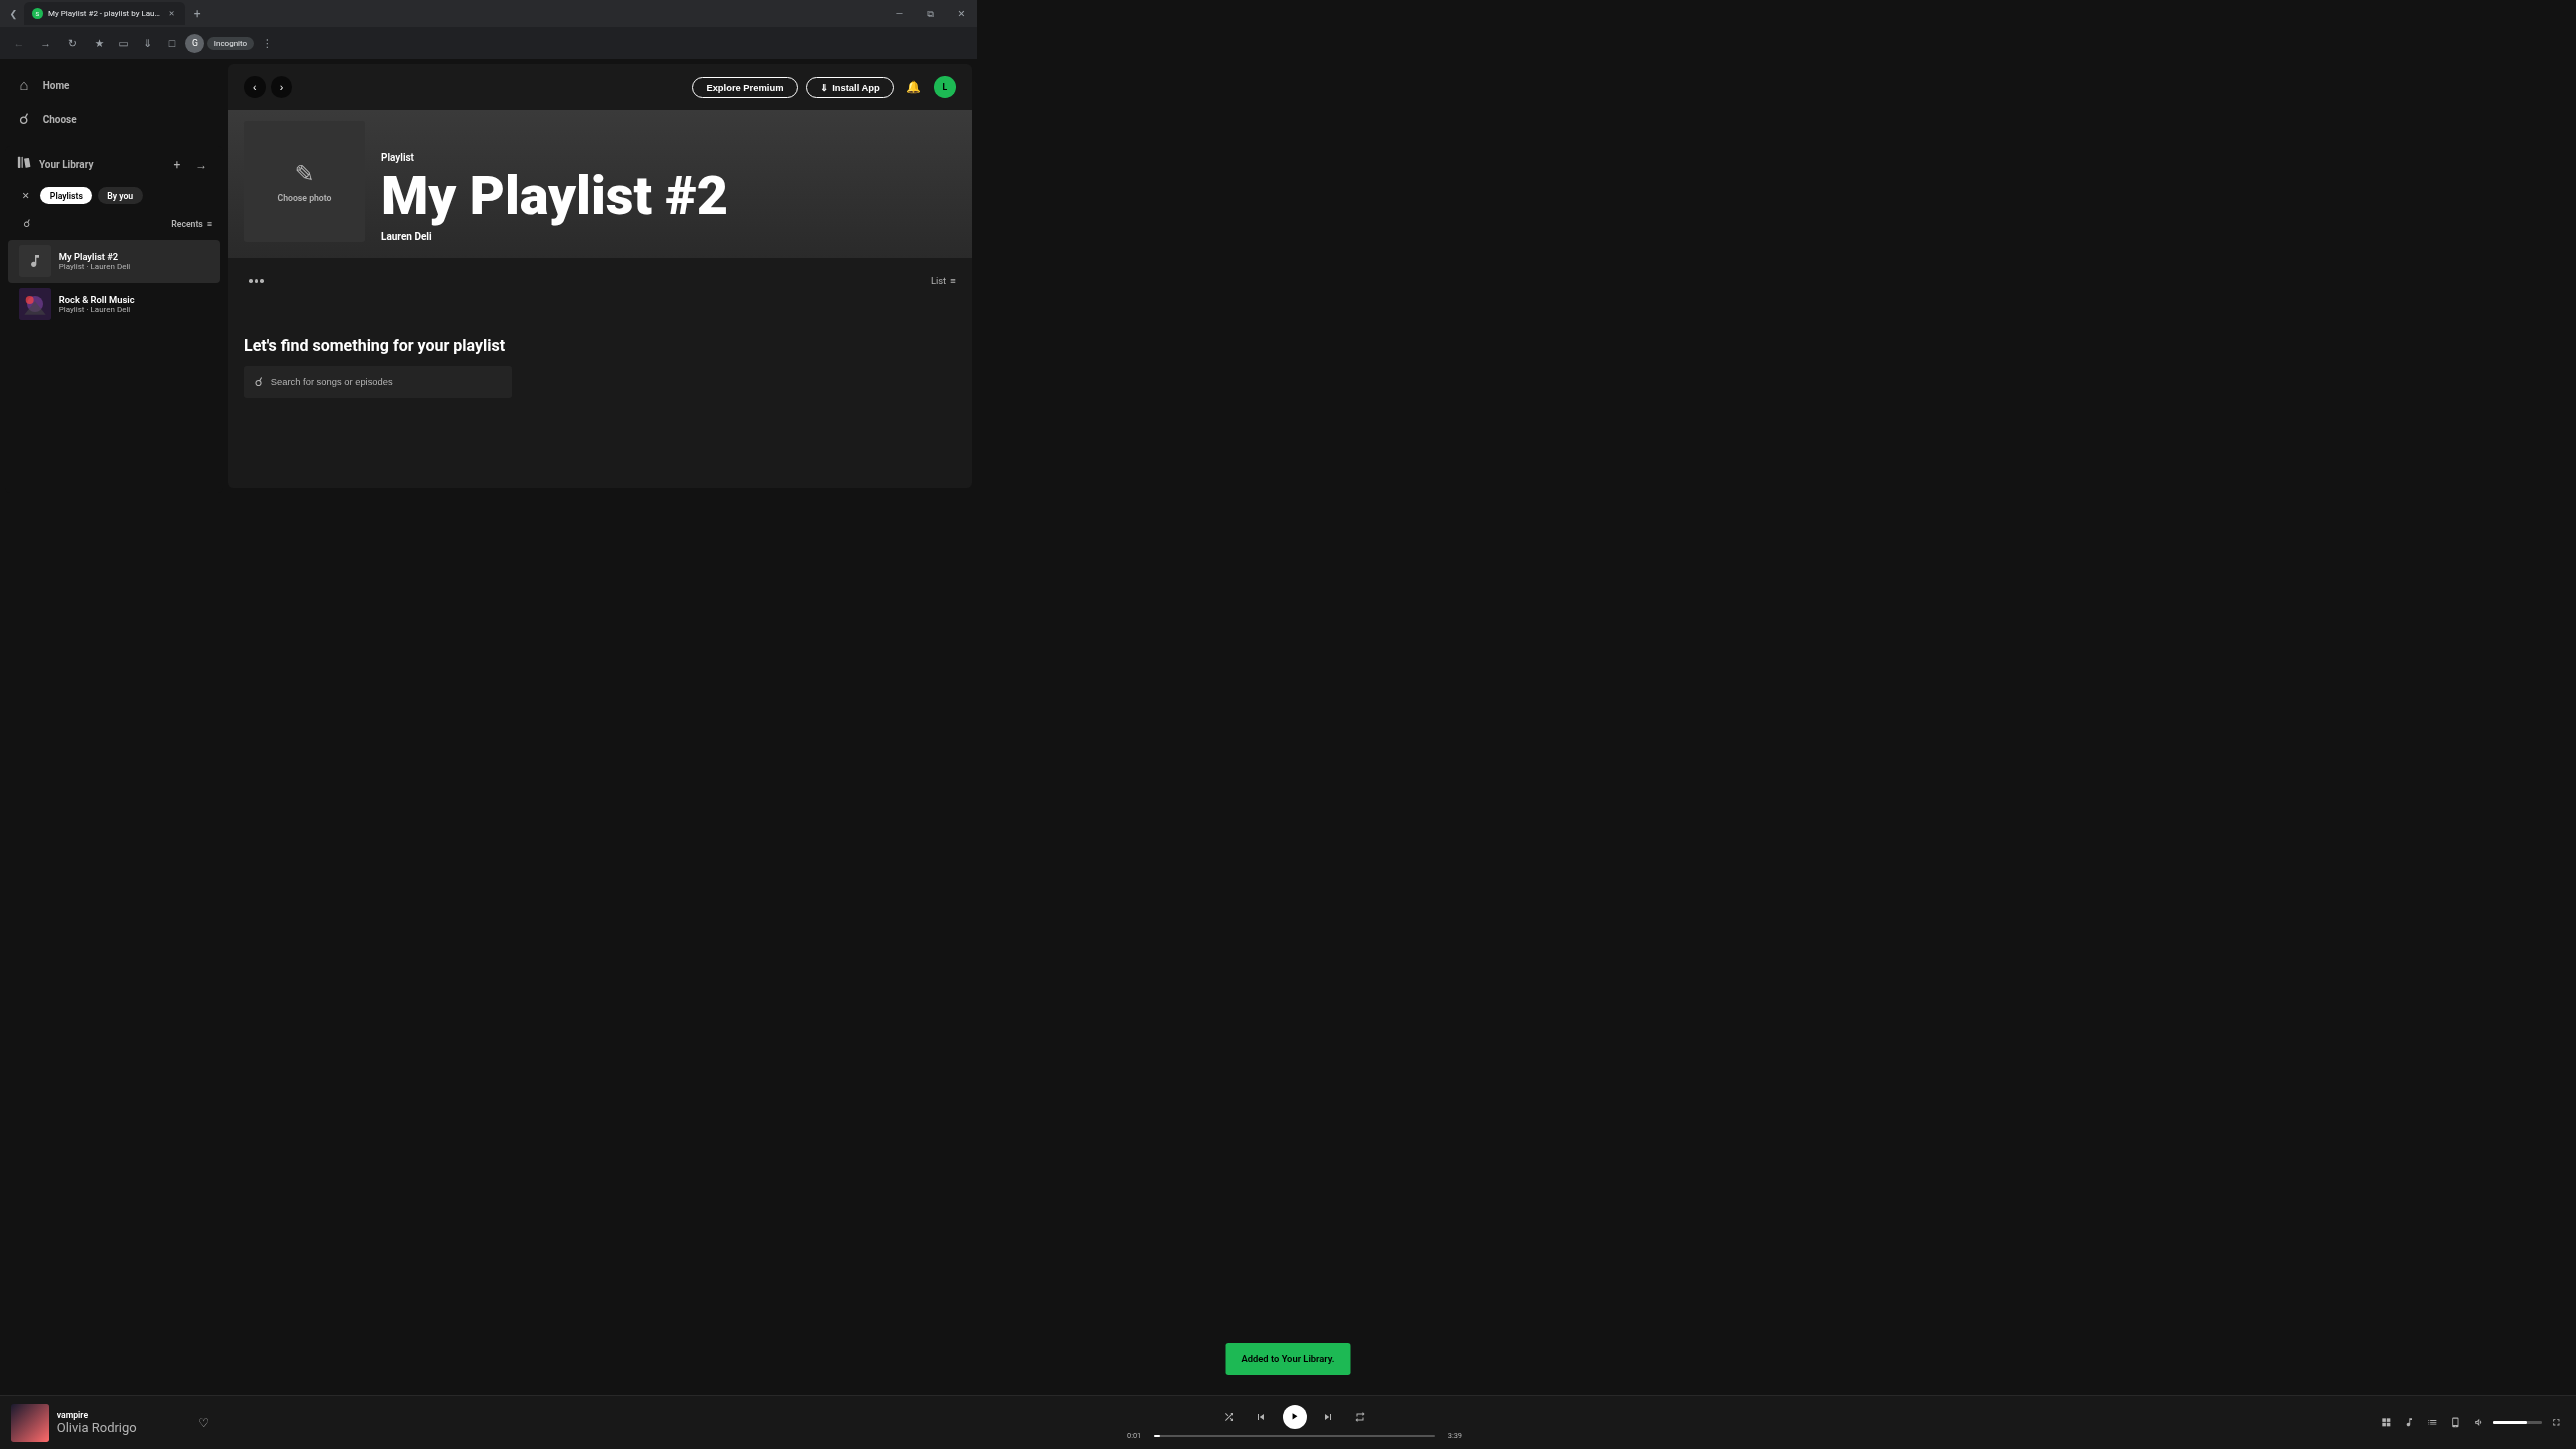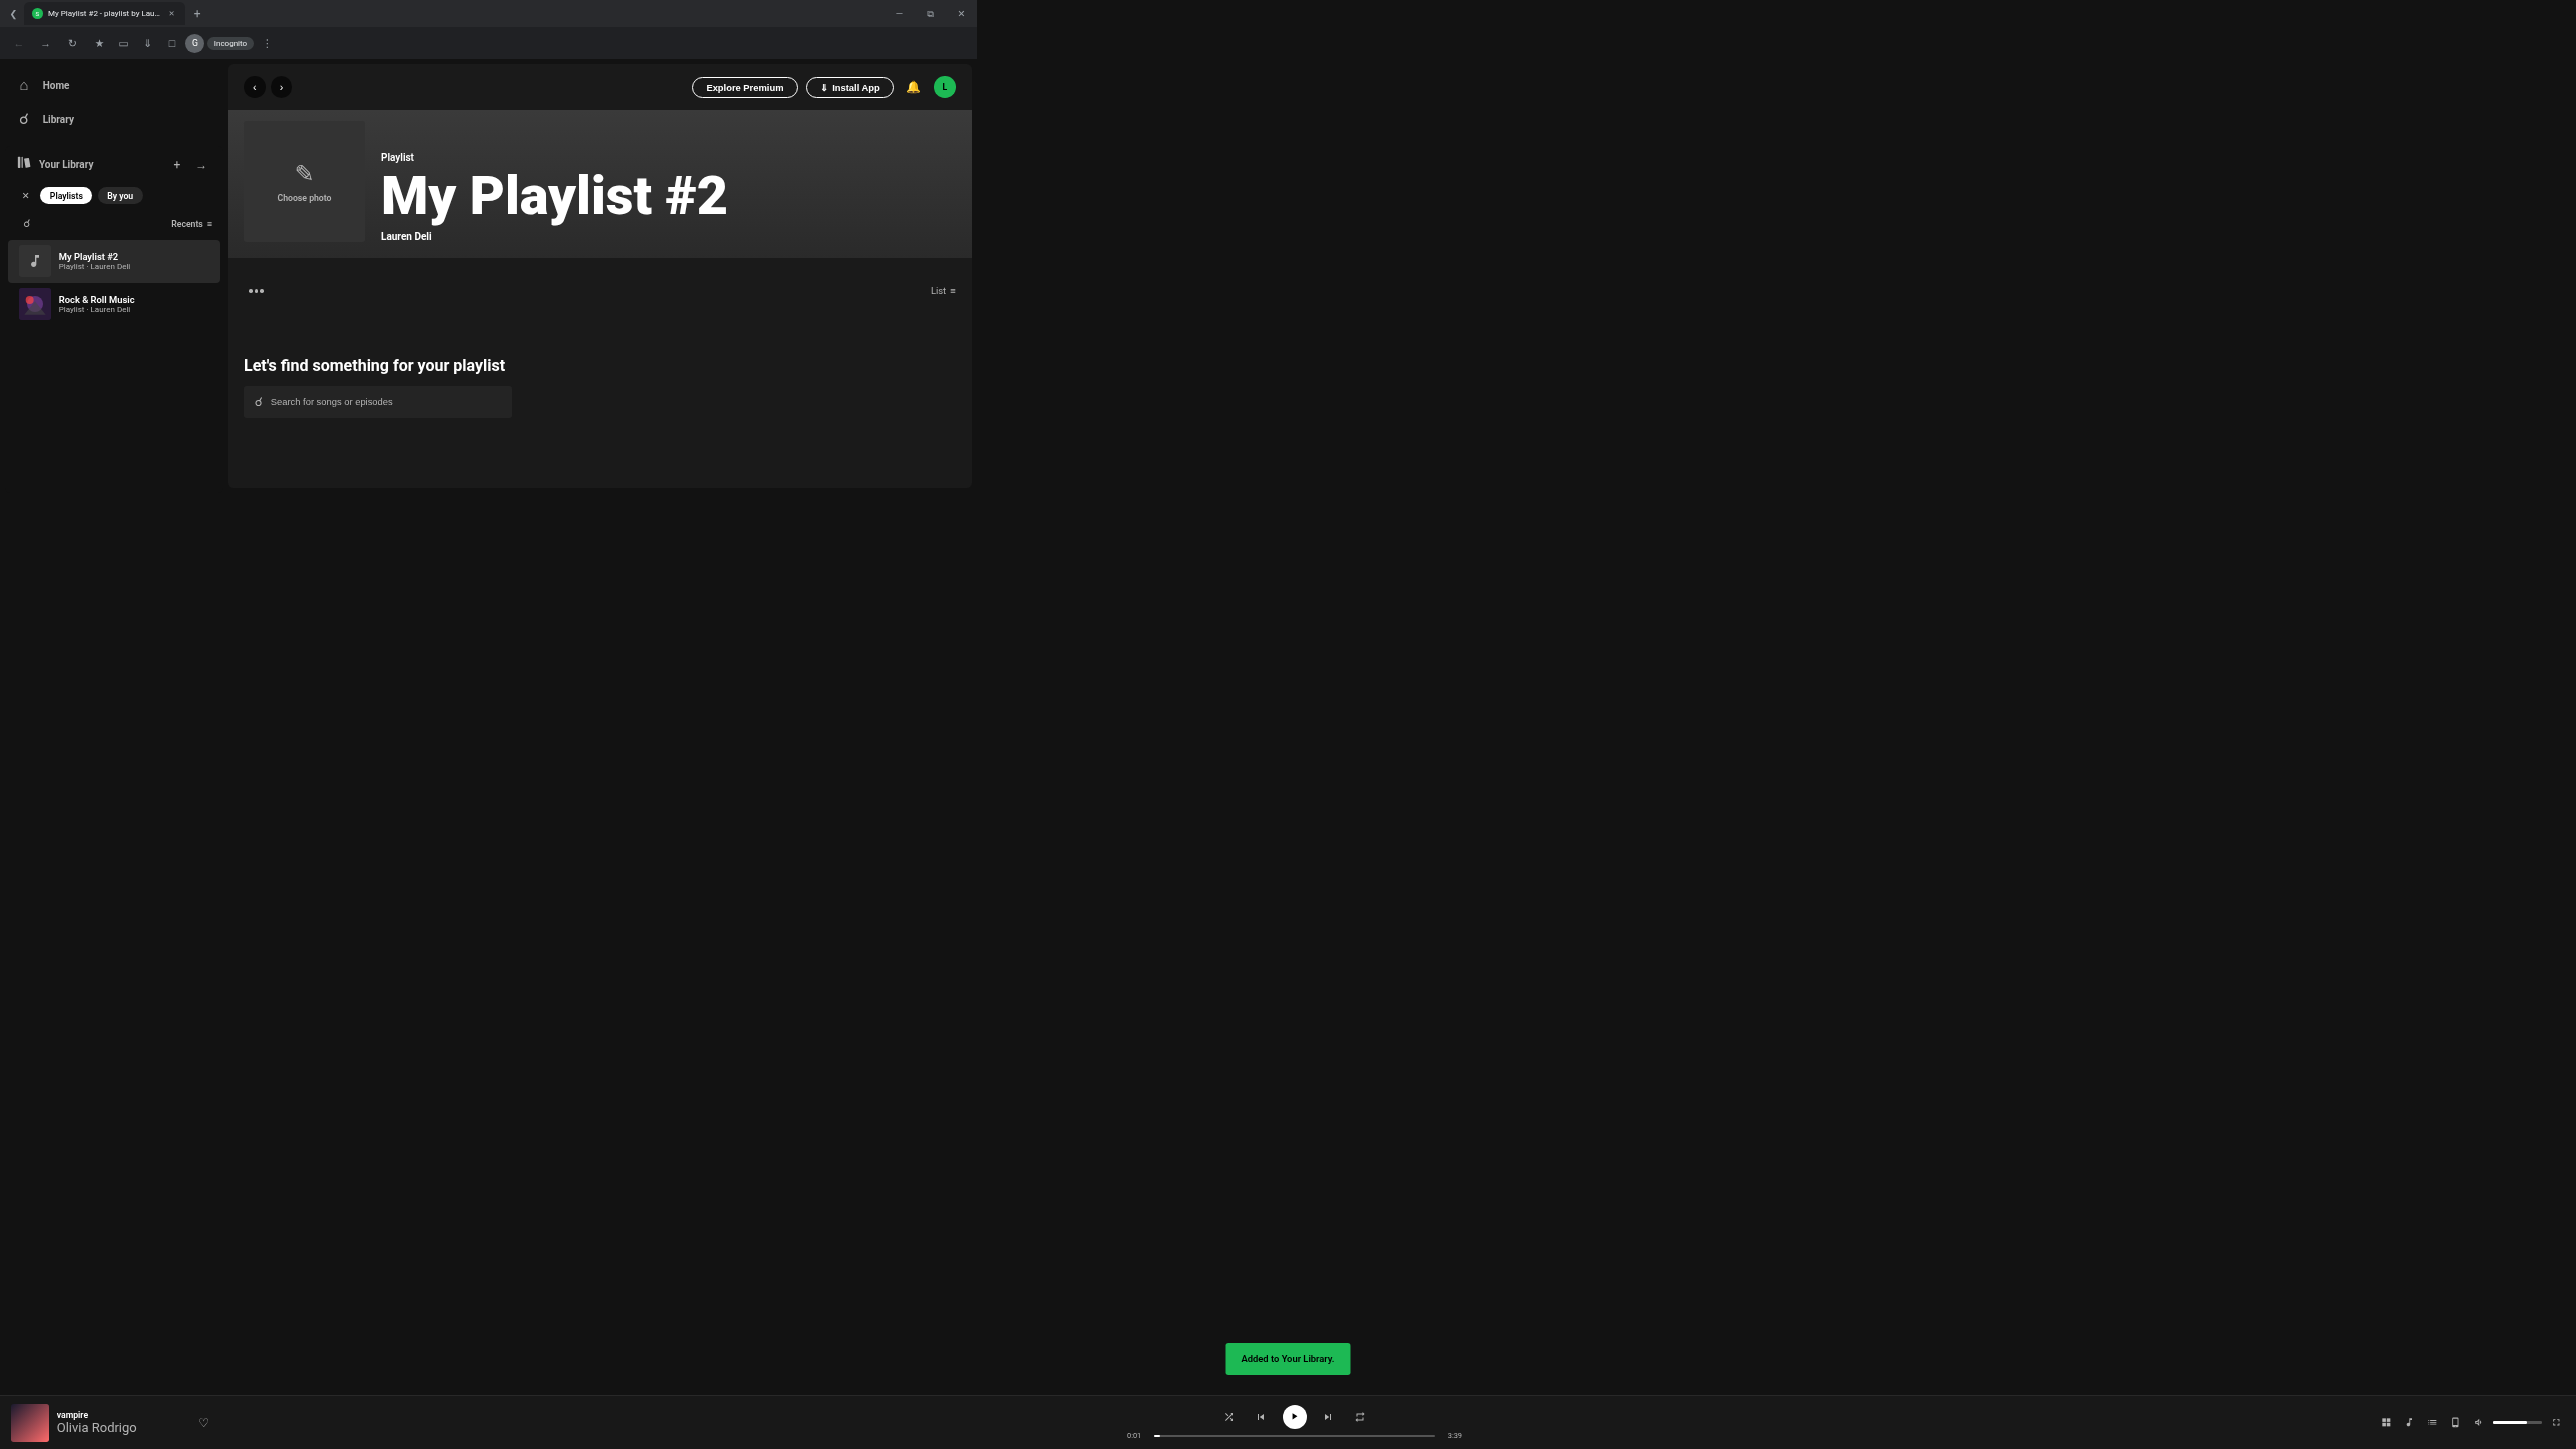--- a/index.html
+++ b/index.html
@@ -515,21 +515,21 @@
       font-size: 10px;
       font-weight: 700;
       color: #fff;
     }
 
     
     .playlist-controls {
       display: flex;
       align-items: center;
       justify-content: space-between;
-      padding: 26px 16px;
+      padding: 16px 16px;
       background: #1a1a1a;
     }
     .more-btn {
       display: flex;
       gap: 2px;
       cursor: pointer;
       padding: 5.4px;
       border-radius: 50%;
     }
     .more-dot {
@@ -804,21 +804,21 @@
 <div class="app-container">
 
   <div class="sidebar">
     <div class="sidebar-nav">
       <div class="nav-item">
         <div class="nav-icon">⌂</div>
         <span class="nav-label">Home</span>
       </div>
       <div class="nav-item">
         <div class="nav-icon">☌</div>
-        <span class="nav-label">Library</span>
+        <span class="nav-label">Choose</span>
       </div>
     </div>
 
     <div class="library-section">
       <div class="library-header">
         <div class="library-title-group">
           <div class="library-icon">
             <svg width="14.8" height="14.8" viewBox="0 0 24 24" fill="#b3b3b3">
                 <rect x="3" y="3" width="4" height="18" rx="1"></rect>
                 <rect x="9" y="3" width="2" height="18" rx="1"></rect>

